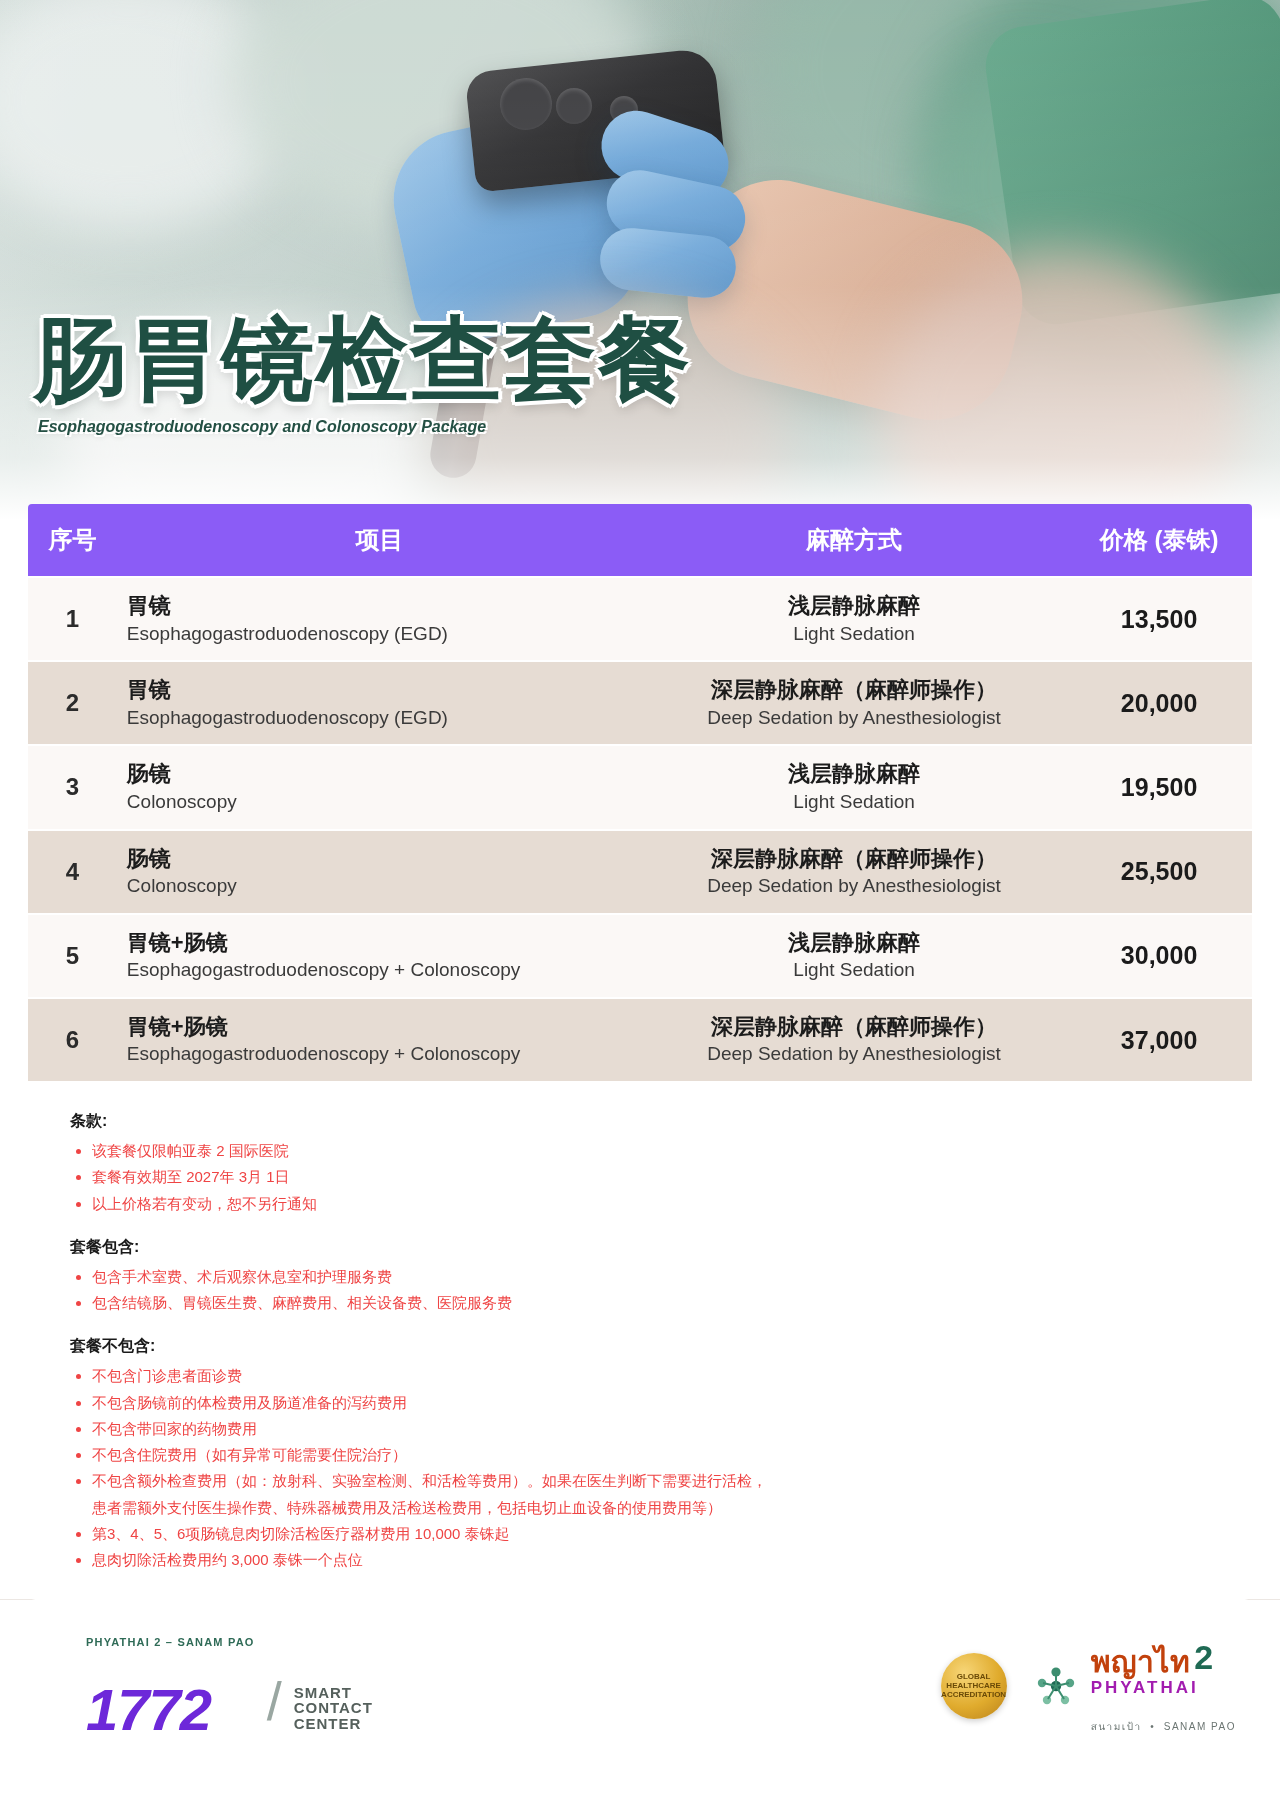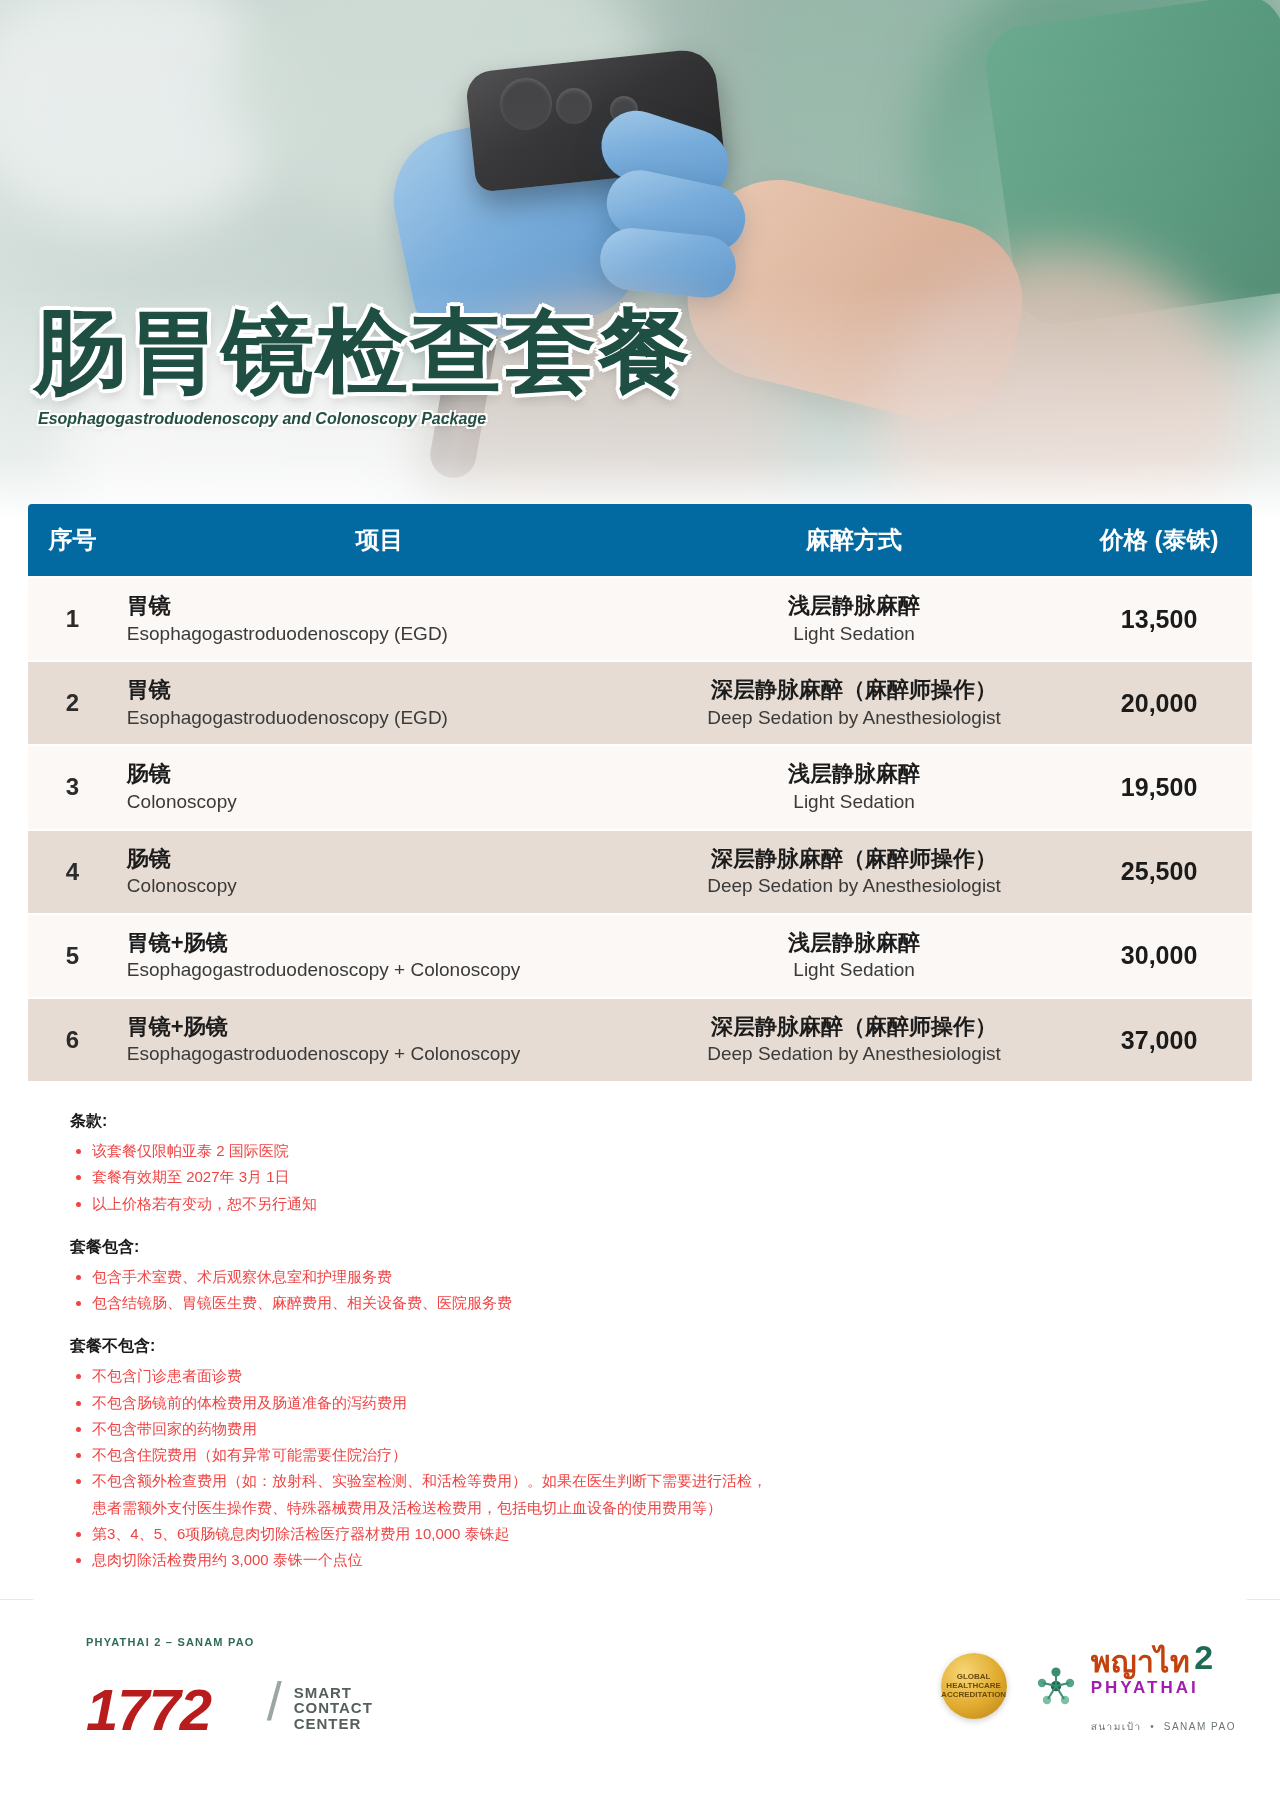--- a/index.html
+++ b/index.html
@@ -86,21 +86,21 @@
     background: linear-gradient(140deg, #67a88c 0%, #4f9376 60%, #3f7f64 100%);
     transform: rotate(-8deg);
   }
   .hero-veil {
     position: absolute; inset: 0;
     background: linear-gradient(180deg, rgba(255,255,255,0.02) 0%, rgba(255,255,255,0.10) 55%, rgba(255,255,255,0.55) 88%, #ffffff 100%);
   }
   .hero-text {
     position: absolute;
     left: 34px;
-    bottom: 92px;
+    bottom: 84px;
     z-index: 5;
   }
   .title-cn {
     font-size: 92px;
     font-weight: 700;
     color: #1f4f43;
     letter-spacing: 2px;
     line-height: 1.05;
     margin: 0;
     text-shadow:
@@ -123,21 +123,21 @@
     margin: -18px 28px 0 28px;
     z-index: 6;
   }
   table.pkg {
     width: 100%;
     border-collapse: separate;
     border-spacing: 0 2px;
     table-layout: fixed;
   }
   table.pkg th {
-    background: #0369a1;
+    background: #8b5cf6;
     color: #ffffff;
     font-size: 24px;
     font-weight: 700;
     padding: 20px 6px;
     text-align: center;
   }
   th.c-no { width: 88px; border-radius: 4px 0 0 0; }
   th.c-item { width: 520px; }
   th.c-anes { width: 420px; }
   th.c-price { width: 184px; border-radius: 0 4px 0 0; }
@@ -227,21 +227,21 @@
     font-size: 11px;
     letter-spacing: 1.2px;
     color: #2f6b57;
     font-weight: 700;
     margin-bottom: 2px;
   }
   .hotline-num {
     font-size: 58px;
     font-weight: 700;
     font-style: italic;
-    color: #b91c1c;
+    color: #6d28d9;
     line-height: 0.9;
     letter-spacing: -1px;
     margin-top: 36px;
   }
   .slash { font-size: 54px; color: #9aa7a2; font-weight: 300; margin: 0 4px 4px 4px; }
   .smart {
     font-size: 15px;
     font-weight: 700;
     color: #55605c;
     line-height: 1.05;

